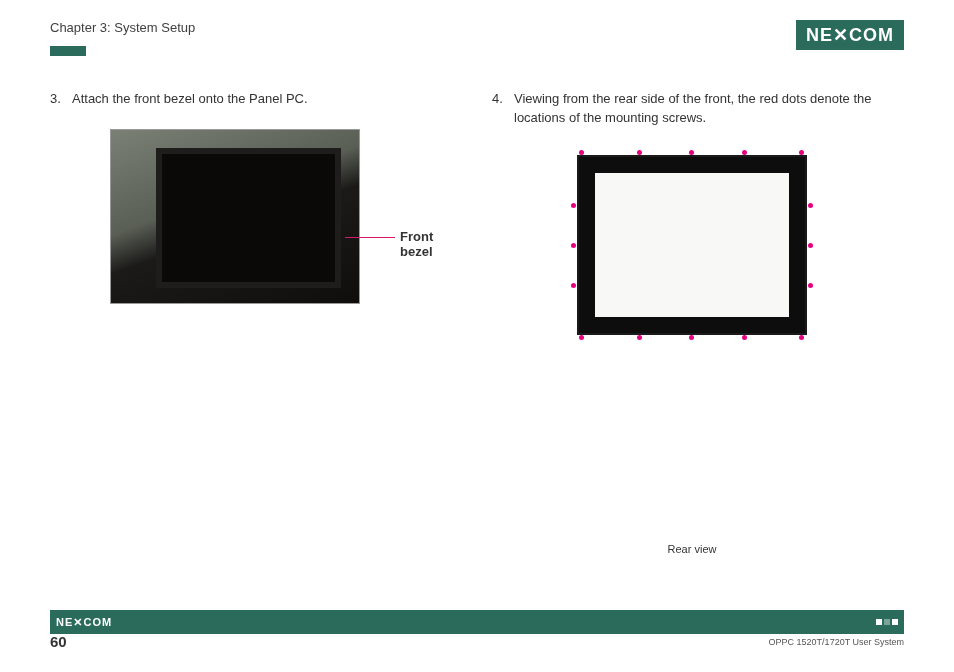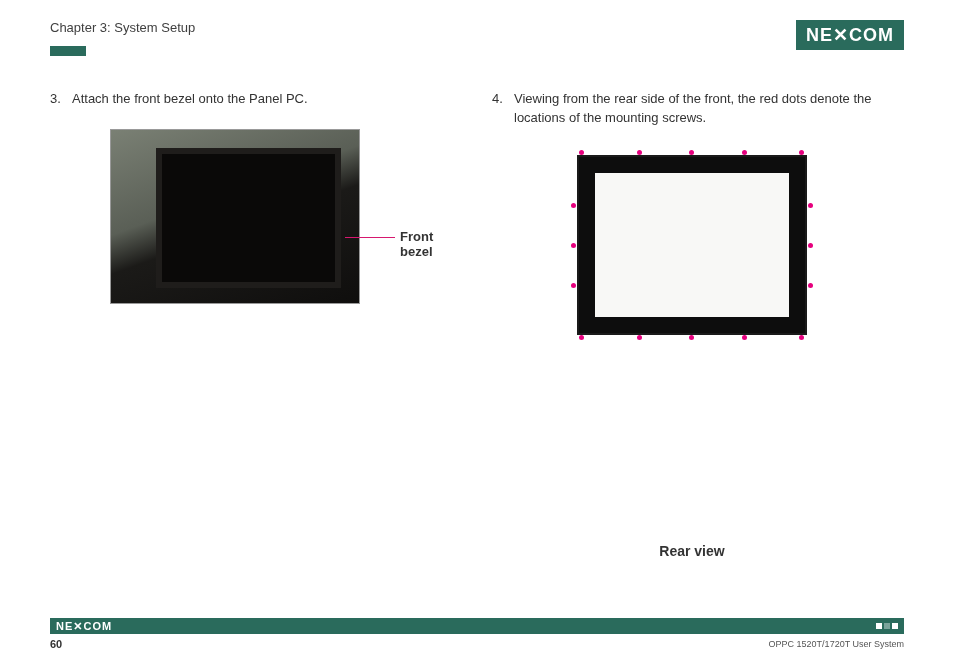--- a/index.html
+++ b/index.html
@@ -125,30 +125,30 @@
     background: #f8f8f6;
   }
   .dot {
     position: absolute;
     width: 5px; height: 5px;
     border-radius: 50%;
     background: #e6007e;
   }
   .rear-label {
     text-align: center;
-    font-size: 14px;
-    font-weight: bold;
+    font-size: 11px;
+    font-weight: normal;
     margin-top: 200px;
   }
   .footer-bar {
     position: absolute;
     bottom: 38px;
     left: 50px;
     right: 50px;
-    height: 16px;
+    height: 24px;
     background: #2a6b5c;
     display: flex;
     align-items: center;
     justify-content: space-between;
     padding: 0 6px;
     gap: 36px;
   }
   .footer-logo {
     color: #fff;
     font-weight: bold;
@@ -169,21 +169,21 @@
     left: 50px;
     right: 50px;
     display: flex;
     justify-content: space-between;
     align-items: center;
     font-size: 9px;
     color: #555;
   }
   .page-num {
     font-weight: bold;
-    font-size: 11px;
+    font-size: 15px;
     color: #333;
   }
 </style>
 </head>
 <body>
 
 <div class="header">
   <div class="chapter-title">Chapter 3: System Setup</div>
   <div class="logo-top">
     <span>NE</span>

